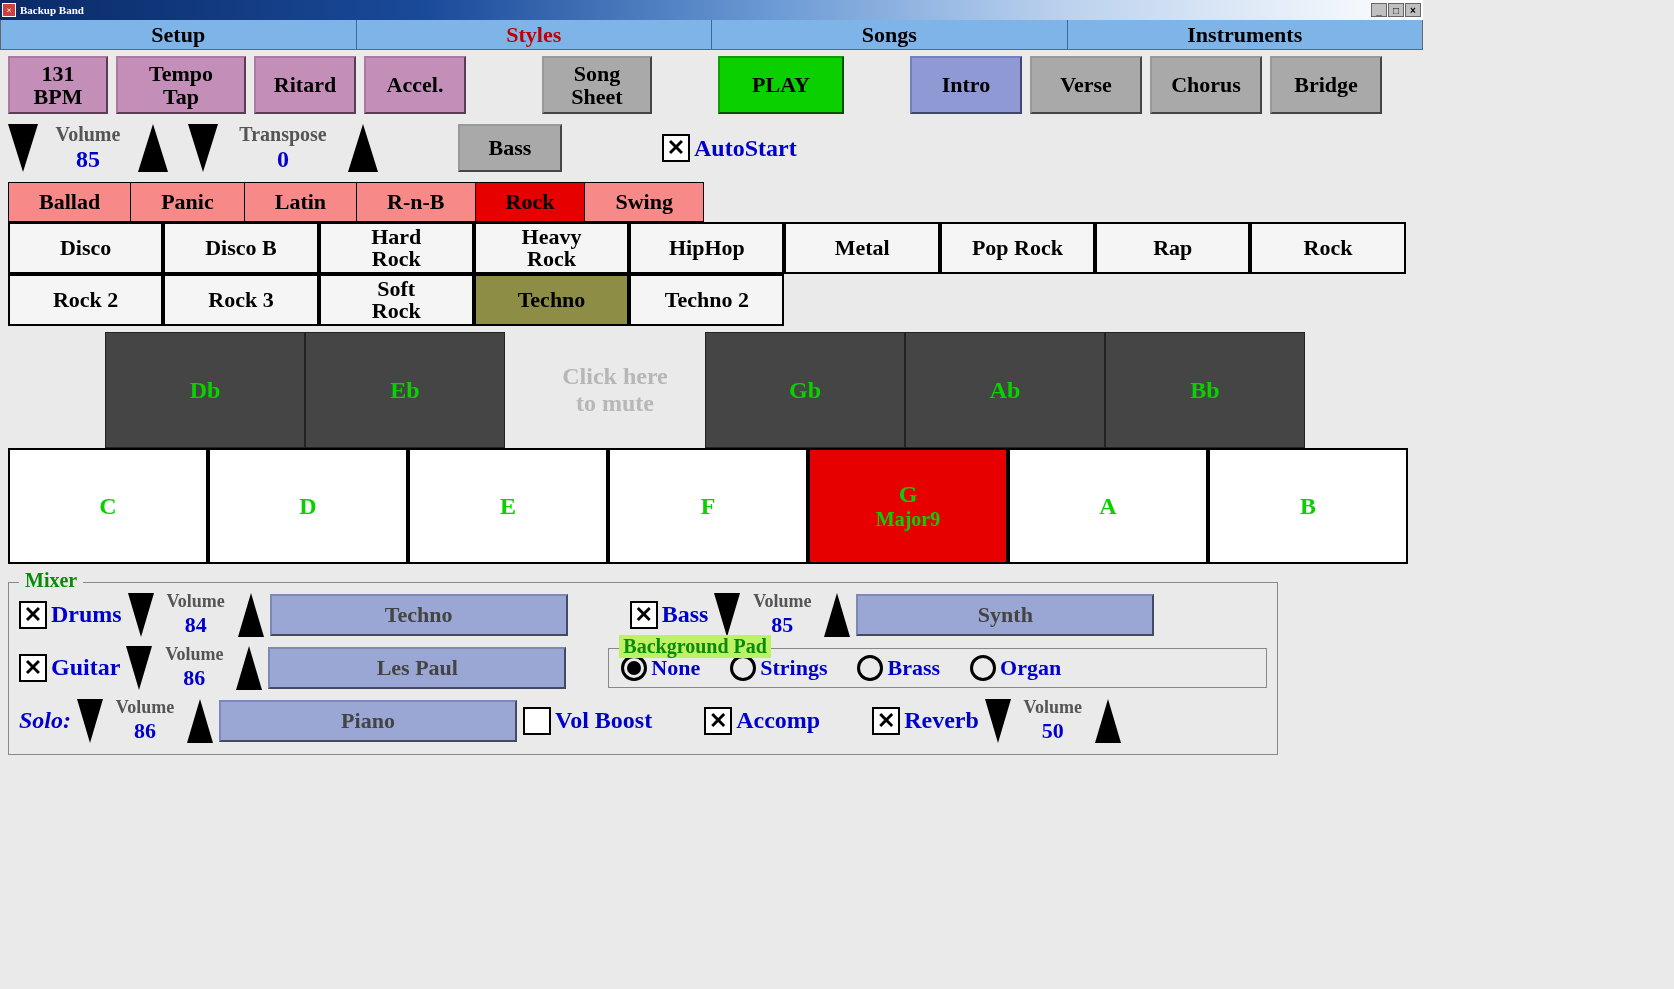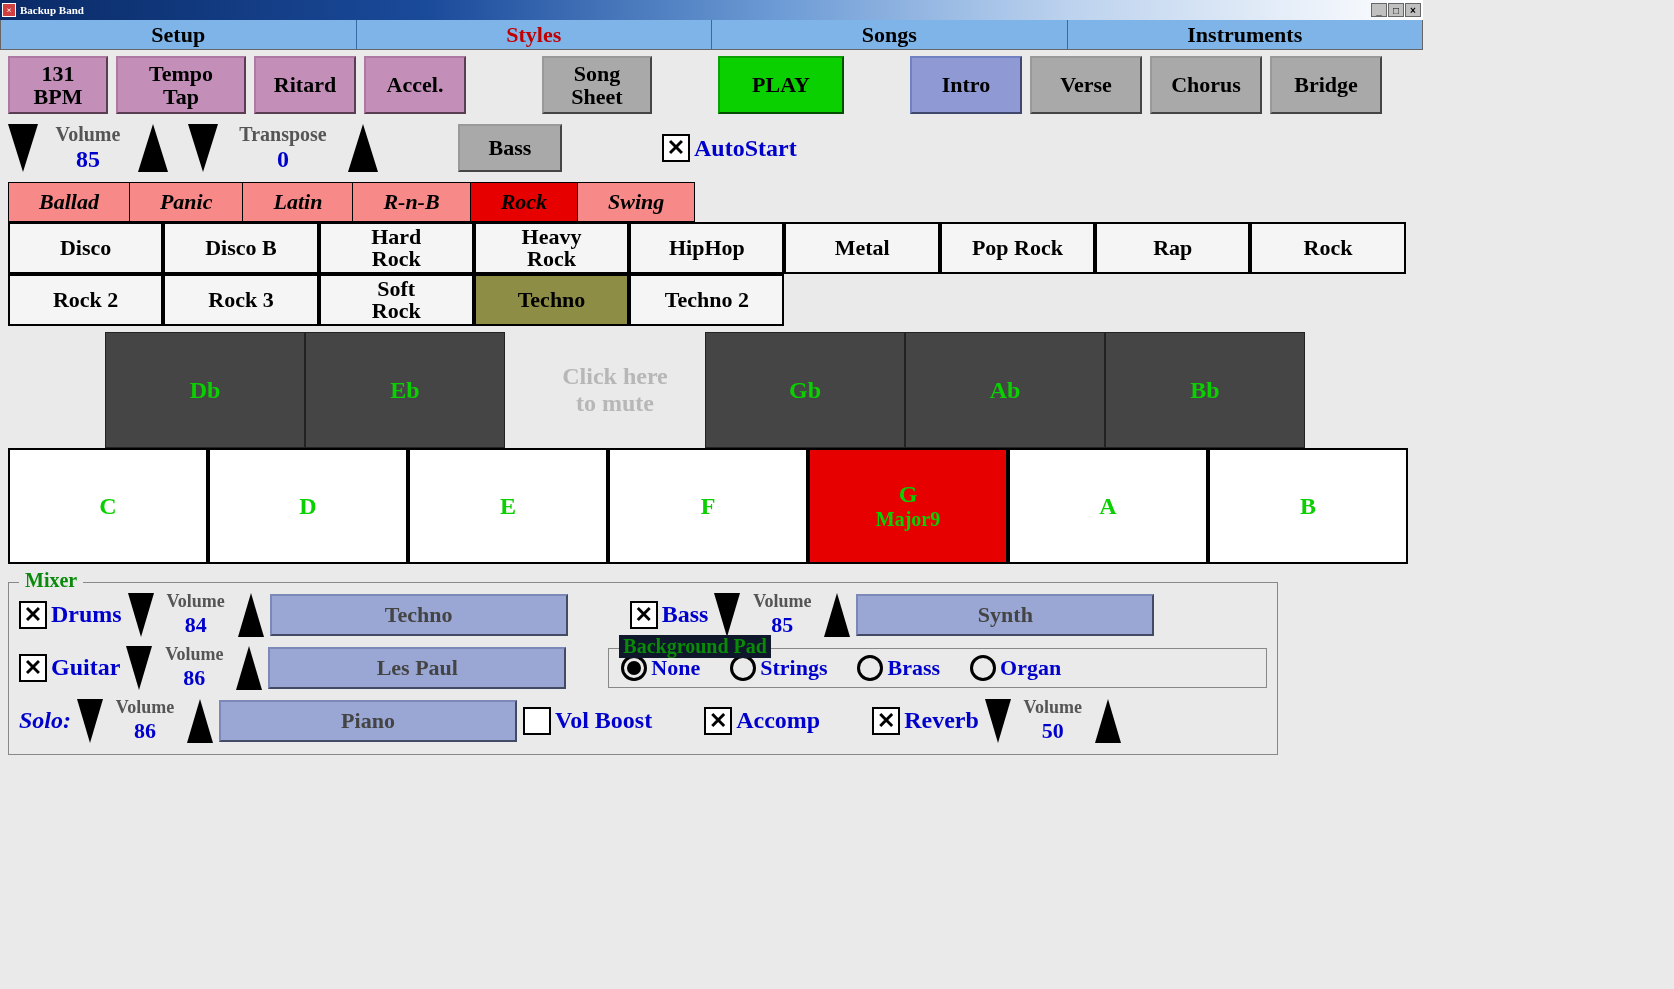--- a/index.html
+++ b/index.html
@@ -37,21 +37,21 @@
   .tri.up { border-left:15px solid transparent; border-right:15px solid transparent; border-bottom:48px solid #000; }
   .stepper .lab { display:flex; flex-direction:column; align-items:center; min-width:100px; }
   .stepper .lab .t { color:#555; font-size:20px; font-weight:bold;}
   .stepper .lab .v { color:#0000cc; font-size:24px; font-weight:bold;}
 
   .checkbox { width:28px;height:28px; border:2px solid #000; background:#fff; display:flex; align-items:center; justify-content:center; font-size:22px; font-weight:bold; cursor:pointer;}
   .cklabel { color:#0000cc; font-size:24px; font-weight:bold; margin-left:4px;}
   .inline-ck{display:flex;align-items:center;}
 
   
-  .cats { display:flex;font-style:italic; }
+  .cats { display:flex; }
   .cat { flex:none; height:40px; display:flex; align-items:center; justify-content:center; font-size:22px; font-weight:bold; background:#f78989; border:1px solid #000; margin-right:-1px; padding:0 30px; cursor:pointer;}
   .cat.sel{ background:#e60000; color:#000;}
 
   
   .styles{ display:flex; flex-wrap:wrap; width:1398px;}
   .style{ width:155.3px; height:52px; background:#f5f5f5; border:2px solid #000; display:flex; align-items:center; justify-content:center; font-size:22px; font-weight:bold; text-align:center; line-height:1; cursor:pointer;}
   .style.sel{background:#8d8d45;}
 
   
   .kb { margin-top:6px; }
@@ -68,21 +68,21 @@
   .mixer-title{ position:absolute; top:-14px; left:10px; background:#eaeaea; color:#0a8a0a; font-size:20px; font-weight:bold; padding:0 6px;}
   .mrow{display:flex;align-items:center;gap:6px; margin-bottom:6px;}
   .mstep { display:flex; align-items:center;}
   .mtri.down{ width:0;height:0;border-left:13px solid transparent;border-right:13px solid transparent;border-top:44px solid #000;cursor:pointer;}
   .mtri.up{ width:0;height:0;border-left:13px solid transparent;border-right:13px solid transparent;border-bottom:44px solid #000;cursor:pointer;}
   .mstep .lab{display:flex;flex-direction:column;align-items:center;min-width:84px;}
   .mstep .lab .t{color:#555;font-size:18px;font-weight:bold;}
   .mstep .lab .v{color:#0000cc;font-size:22px;font-weight:bold;}
   .patch{ width:298px; height:42px; background:#9aa7d4; border:2px outset #7c89b8; color:#444; display:flex;align-items:center;justify-content:center; font-size:22px; font-weight:bold;cursor:pointer;}
   .pad{ border:1px solid #888; padding:6px 12px; position:relative; flex:1;}
-  .pad-title{position:absolute; top:-14px; left:10px; background:#0f172a; color:#0a8a0a; font-size:20px; font-weight:bold; padding:0 4px;}
+  .pad-title{position:absolute; top:-14px; left:10px; background:#bef264; color:#0a8a0a; font-size:20px; font-weight:bold; padding:0 4px;}
   .radio-row{display:flex;gap:30px;align-items:center;}
   .radio{display:flex;align-items:center;gap:4px;cursor:pointer;}
   .rcircle{width:26px;height:26px;border:3px solid #000;border-radius:50%;display:flex;align-items:center;justify-content:center;}
   .rdot{width:14px;height:14px;background:#000;border-radius:50%;}
   .rlabel{color:#0000cc;font-size:22px;font-weight:bold;}
   .solo-lbl{color:#0000cc;font-size:24px;font-weight:bold;font-style:italic;}
 </style>
 </head>
 <body>
 

